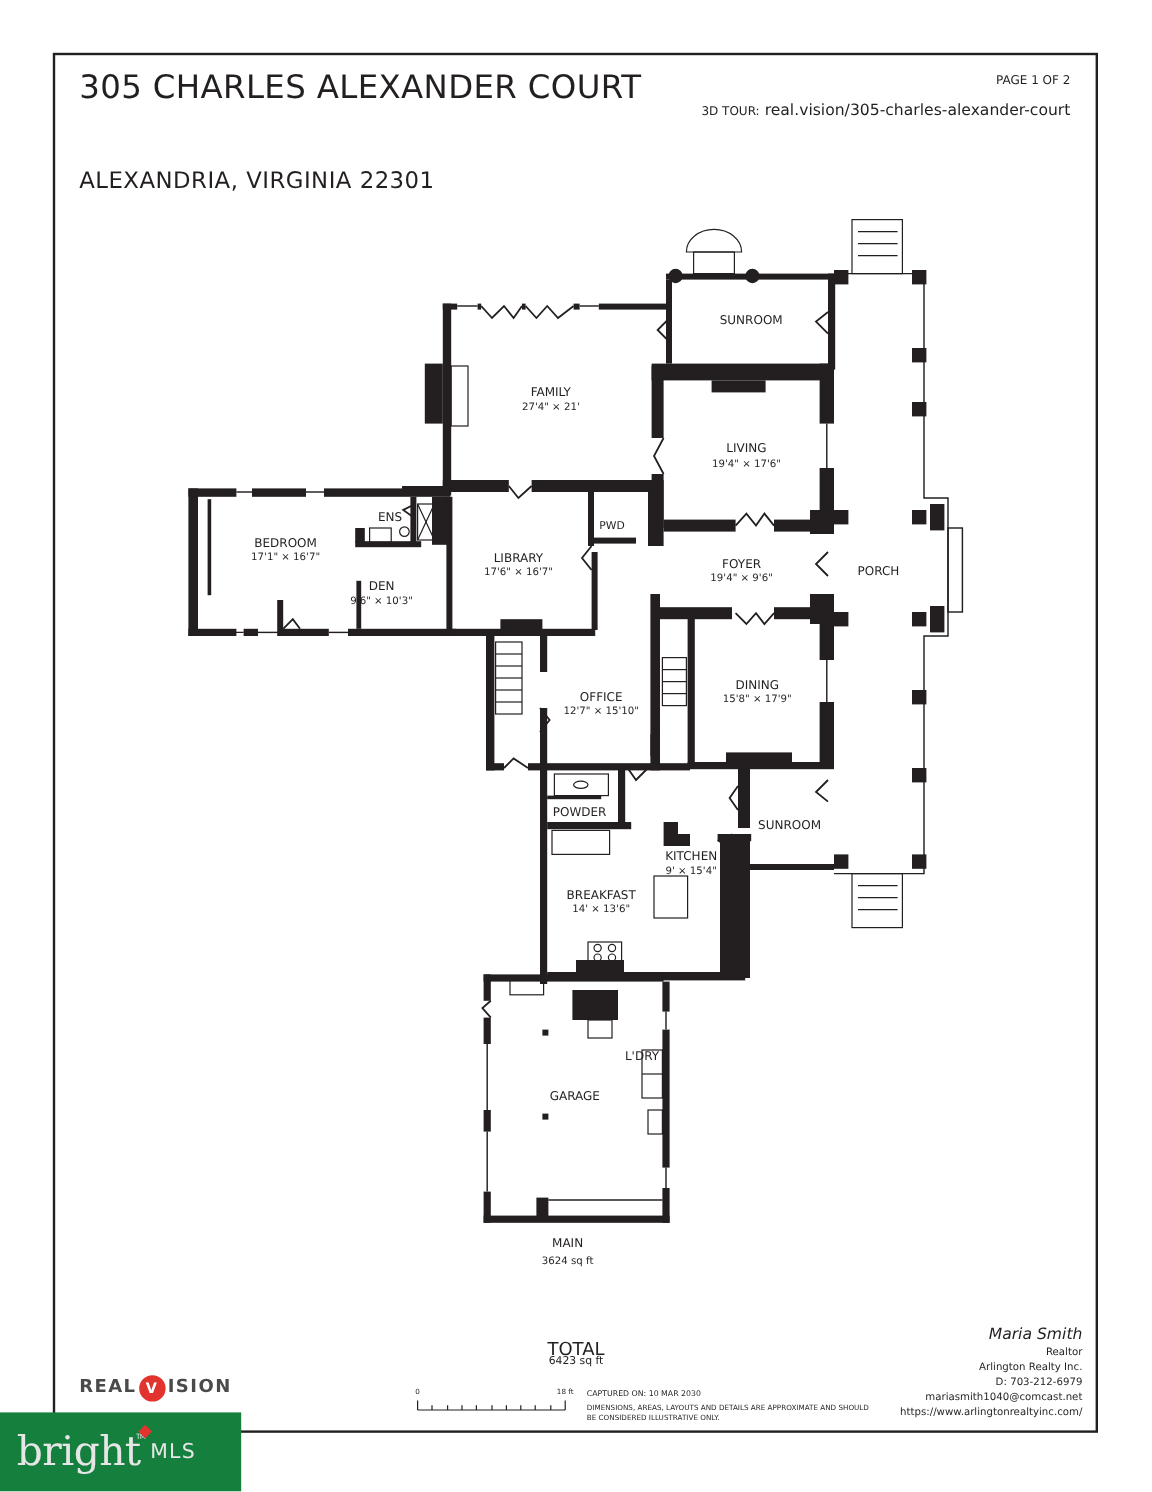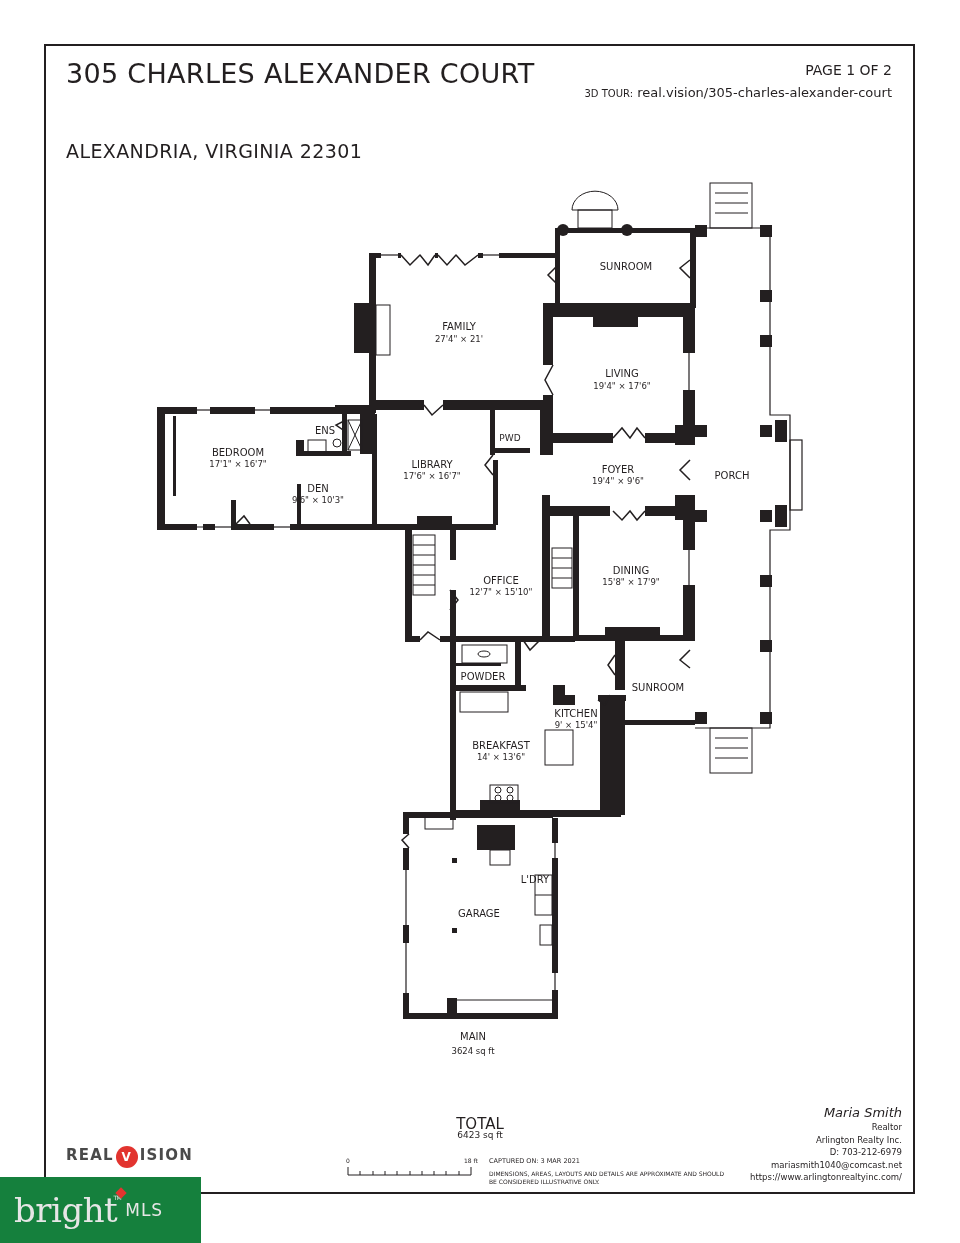--- a/index.html
+++ b/index.html
@@ -1,20 +1,20 @@
 <!DOCTYPE html>
 <html><head>
 <meta charset="utf-8">
 <style>
   html, body { margin:0; padding:0; background:#ffffff; }
   body { width:960px; height:1243px; position:relative; overflow:hidden; font-family:"DejaVu Sans", sans-serif; color:#231f20; }
   .frame { position:absolute; left:44px; top:44px; width:871px; height:1150px; border:2px solid #231f20; box-sizing:border-box; }
   .title { position:absolute; left:66px; top:58px; font-size:27px; letter-spacing:0.3px; font-weight:normal; white-space:nowrap; }
   .subtitle { position:absolute; left:66px; top:96px; font-size:19px; letter-spacing:0.4px; white-space:nowrap;margin-top:44px; }
-  .page { position:absolute; right:68px; top:62px; font-size:14px; white-space:nowrap; }
+  .page { position:absolute; right:68px; top:62px; font-size:10px; white-space:nowrap; }
   .tour { position:absolute; right:68px; top:85px; font-size:13px; white-space:nowrap; }
   .tour .small { font-size:10px; }
   svg.plan { position:absolute; left:0; top:0; }
   .room-label { font-family:"DejaVu Sans", sans-serif; font-size:10px; fill:#231f20; text-anchor:middle; }
   .room-dim { font-family:"DejaVu Sans", sans-serif; font-size:8.5px; fill:#231f20; text-anchor:middle; }
   .floor-name { position:absolute; left:473px; top:1031px; transform:translateX(-50%); font-size:10px; }
   .floor-area { position:absolute; left:473px; top:1046px; transform:translateX(-50%); font-size:8.5px; }
   .total-name { position:absolute; left:480px; top:1115px; transform:translateX(-50%); font-size:15px; }
   .total-area { position:absolute; left:480px; top:1130px; transform:translateX(-50%); font-size:9px; }
   .scale-0 { position:absolute; left:346px; top:1157px; font-size:6px; }
@@ -299,21 +299,21 @@
 </svg>
 
 <div class="floor-name">MAIN</div>
 <div class="floor-area">3624 sq ft</div>
 
 <div class="total-name">TOTAL</div>
 <div class="total-area">6423 sq ft</div>
 
 <div class="scale-0">0</div>
 <div class="scale-18">18 ft</div>
-<div class="captured">CAPTURED ON: 3 MAR 2021</div>
+<div class="captured">CAPTURED ON: 10 MAR 2030</div>
 <div class="disclaimer">DIMENSIONS, AREAS, LAYOUTS AND DETAILS ARE APPROXIMATE AND SHOULD BE CONSIDERED ILLUSTRATIVE ONLY.</div>
 
 <div class="agent">
   <div class="agent-name">Maria Smith</div>
   <div class="agent-line">Realtor</div>
   <div class="agent-line">Arlington Realty Inc.</div>
   <div class="agent-line">D: 703-212-6979</div>
   <div class="agent-line">mariasmith1040@comcast.net</div>
   <div class="agent-line">https://www.arlingtonrealtyinc.com/</div>
 </div>

